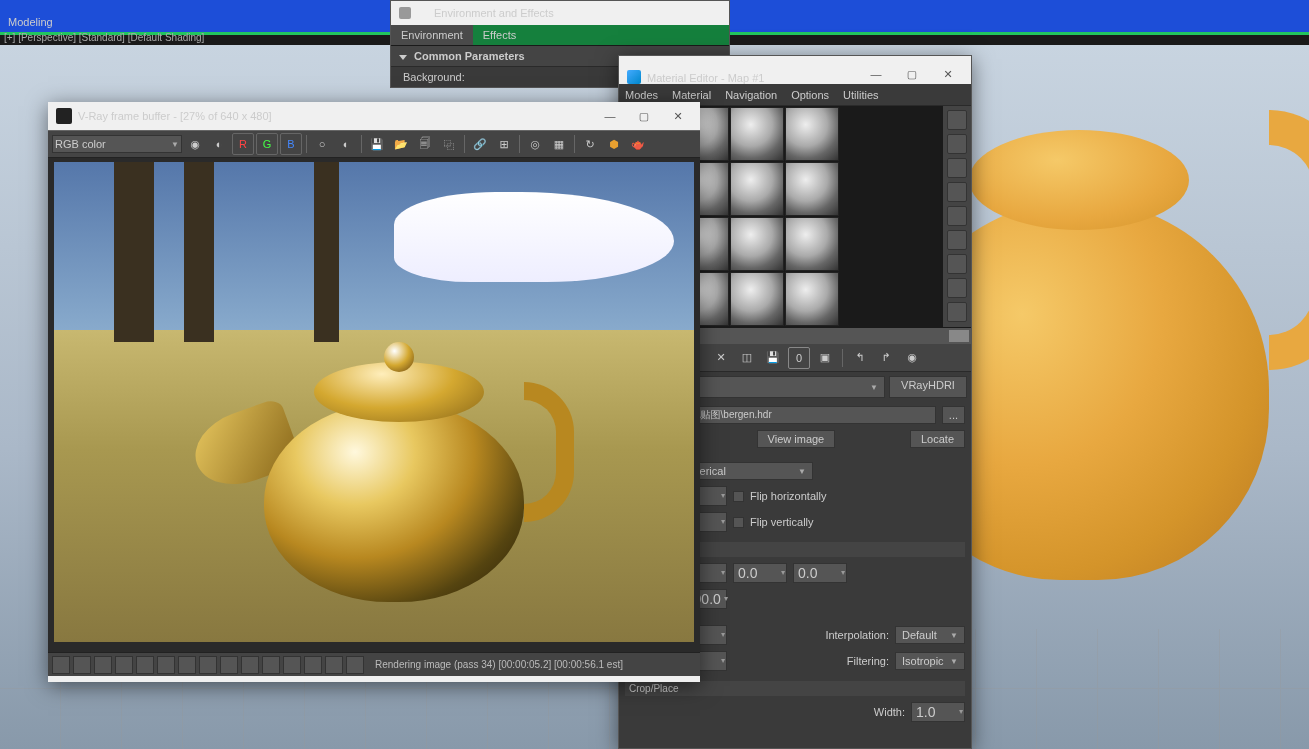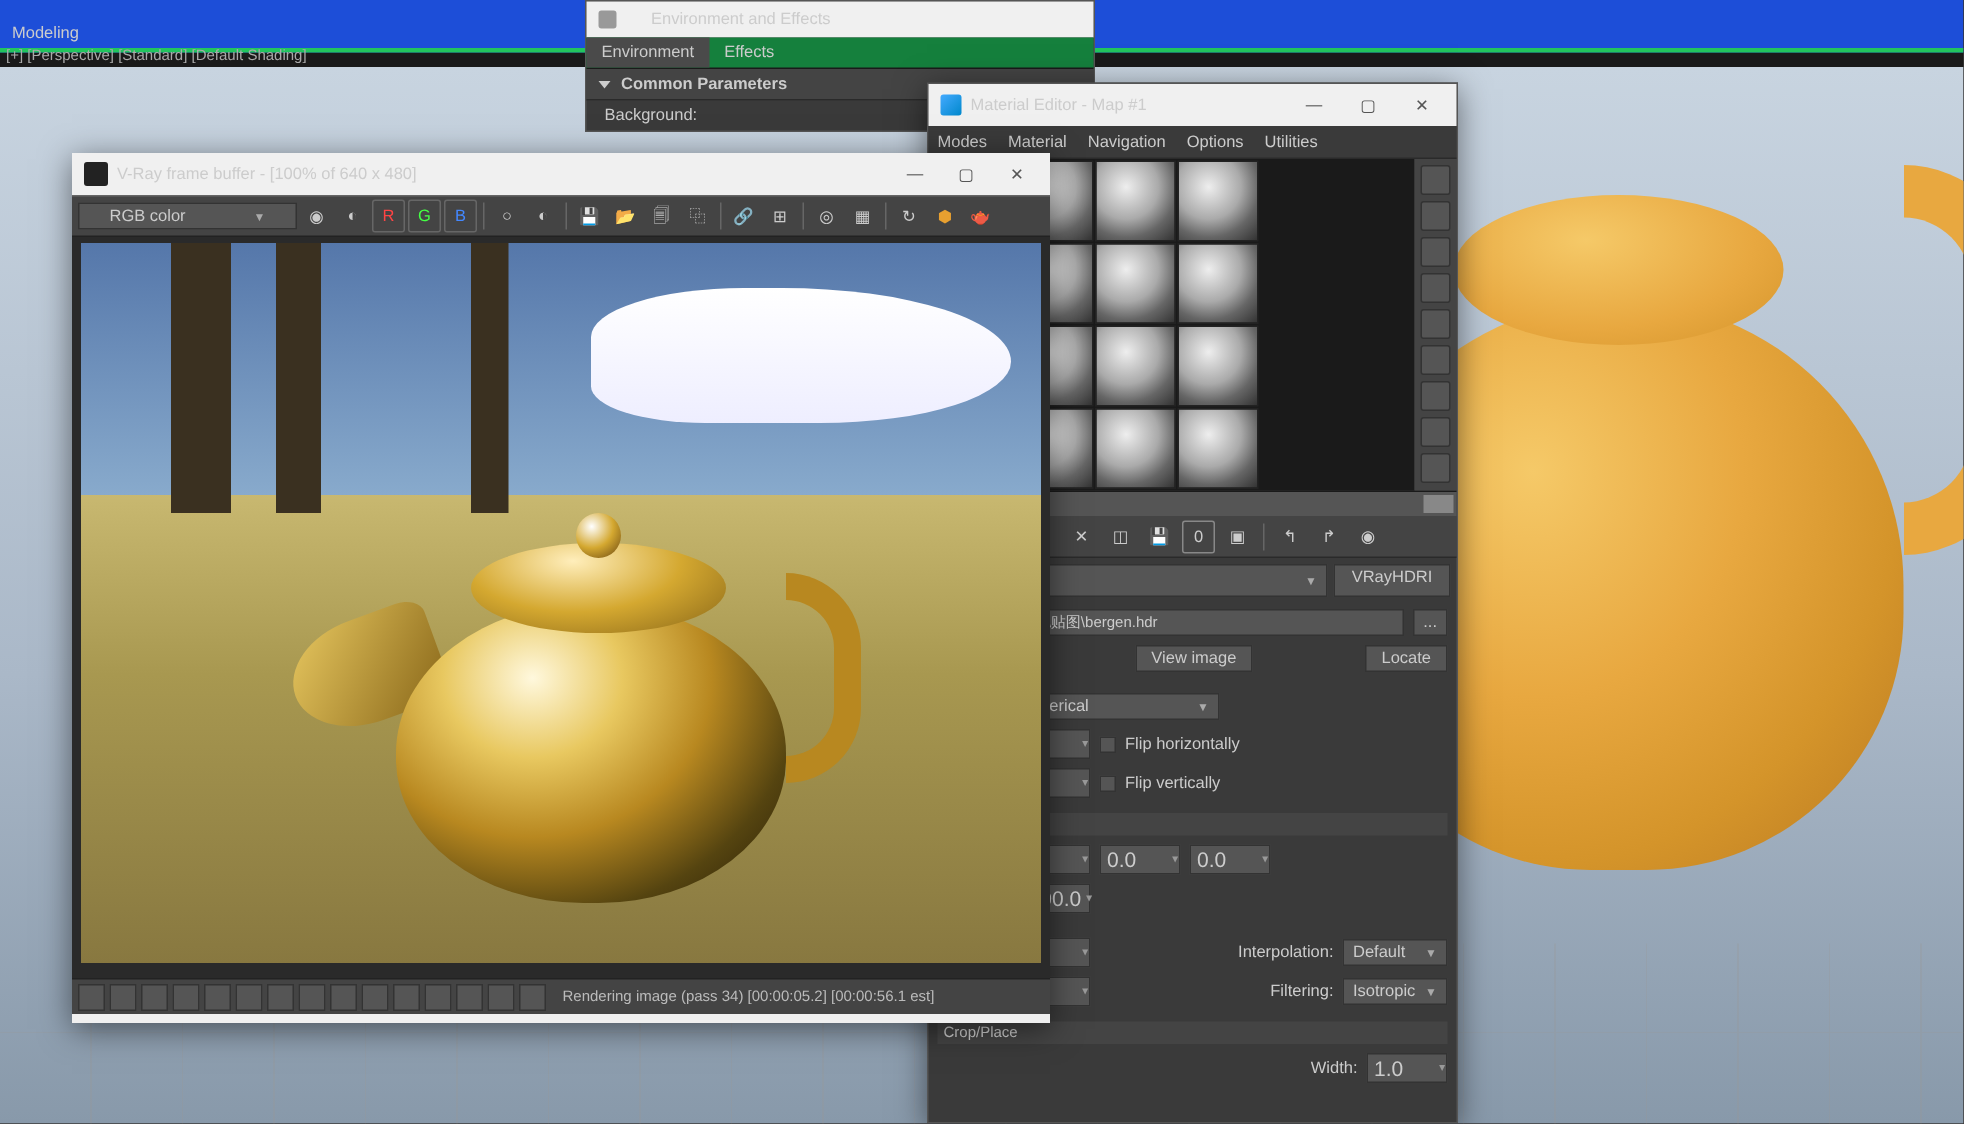--- a/index.html
+++ b/index.html
@@ -22,21 +22,21 @@
 .env-section{padding:4px 8px;background:#444;border-bottom:1px solid #2a2a2a}
 .tri{display:inline-block;width:0;height:0;border-left:4px solid transparent;border-right:4px solid transparent;border-top:5px solid #ccc;margin-right:4px}
 .env-row{padding:4px 12px;display:flex;align-items:center;gap:8px}
 
 .vfb{position:absolute;left:48px;top:102px;width:652px;height:580px;background:#f0f0f0;box-shadow:0 4px 20px rgba(0,0,0,.5)}
 .vfb-title{height:28px;display:flex;align-items:center;padding:0 8px;gap:6px;color:#333}
 .vfb-title .logo{width:16px;height:16px;background:#222;border-radius:2px}
 .vfb-title .spacer{flex:1}
 .vfb-title .wbtn{width:28px;height:20px;display:flex;align-items:center;justify-content:center;color:#555;cursor:pointer}
 .vfb-toolbar{height:28px;background:#444;display:flex;align-items:center;padding:0 4px;gap:2px;border-top:1px solid #666;border-bottom:1px solid #222}
-.vfb-dd{background:#555;color:#ddd;padding:2px 20px;border:1px solid #333;width:146px;display:flex;justify-content:space-between;align-items:center}
+.vfb-dd{background:#555;color:#ddd;padding:2px 2px;border:1px solid #333;width:130px;display:flex;justify-content:space-between;align-items:center}
 .tbtn{width:22px;height:22px;display:flex;align-items:center;justify-content:center;border-radius:2px;cursor:pointer}
 .tbtn.r{color:#ff4444;border:1px solid #666}
 .tbtn.g{color:#44ff44;border:1px solid #666}
 .tbtn.b{color:#4488ff;border:1px solid #666}
 .sep{width:1px;height:18px;background:#666;margin:0 2px}
 .vfb-render{height:494px;background:#2a2a2a;padding:4px}
 .render-img{width:640px;height:480px;margin:0 auto;background:linear-gradient(180deg,#6688bb 0%,#88aacc 15%,#ddddcc 25%,#c8b870 35%,#a89850 60%,#887840 100%);position:relative;overflow:hidden}
 .r-trees{position:absolute;top:0;left:0;width:100%;height:35%;background:linear-gradient(180deg,#5577aa,#88aacc);}
 .r-tree{position:absolute;width:40px;top:0;height:180px;background:#3a3020}
 .r-snow{position:absolute;top:30px;right:20px;width:280px;height:90px;background:linear-gradient(180deg,#fff,#eef);border-radius:40% 60% 50% 30%}
@@ -44,21 +44,21 @@
 .r-pot-body{position:absolute;left:60px;top:80px;width:260px;height:200px;background:radial-gradient(ellipse at 35% 25%,#fff8dd,#e8c860 25%,#b88820 50%,#554410 75%,#221805);border-radius:50% 50% 48% 48%}
 .r-pot-lid{position:absolute;left:110px;top:40px;width:170px;height:60px;background:radial-gradient(ellipse at 40% 20%,#ffeebb,#d4a830 50%,#886618);border-radius:50%}
 .r-pot-knob{position:absolute;left:180px;top:20px;width:30px;height:30px;background:radial-gradient(circle at 35% 30%,#fff,#d4a830 50%,#664410);border-radius:50%}
 .r-pot-spout{position:absolute;left:-10px;top:90px;width:100px;height:70px;background:linear-gradient(135deg,#e8c860,#886618);border-radius:60% 20% 40% 60%;transform:rotate(-20deg)}
 .r-pot-handle{position:absolute;right:-10px;top:60px;width:50px;height:140px;border:18px solid #b88820;border-left:none;border-radius:0 70px 70px 0}
 .vfb-status{height:24px;background:#444;display:flex;align-items:center;padding:0 4px;gap:3px;border-top:1px solid #222}
 .sbtn{width:18px;height:18px;background:#555;border:1px solid #333;cursor:pointer}
 .vfb-status .txt{margin-left:8px;font-size:10px;color:#bbb}
 
 .mat-window{position:absolute;left:618px;top:55px;width:354px;height:694px;background:#3a3a3a;border:1px solid #555;box-shadow:0 4px 20px rgba(0,0,0,.5)}
-.mat-title{height:28px;background:#f0f0f0;color:#555;display:flex;align-items:center;padding:0 8px;gap:6px}
+.mat-title{height:28px;background:#f0f0f0;color:#555;display:flex;align-items:flex-end;padding:0 8px;gap:6px}
 .mat-title .ico{width:14px;height:14px;background:linear-gradient(135deg,#4af,#08c);border-radius:2px}
 .mat-title .spacer{flex:1}
 .mat-title .wbtn{width:30px;height:20px;display:flex;align-items:center;justify-content:center;color:#555;cursor:pointer}
 .mat-menu{height:22px;background:#3a3a3a;display:flex;align-items:center;padding:0 6px;gap:14px;border-bottom:1px solid #2a2a2a}
 .mat-menu span{cursor:pointer}
 .mat-slots-wrap{display:flex;border-bottom:1px solid #1a1a1a}
 .mat-slots{flex:1;display:grid;grid-template-columns:repeat(4,54px);grid-auto-rows:54px;gap:1px;background:#1a1a1a;padding:1px}
 .slot{background:radial-gradient(circle at 38% 32%,#eee,#aaa 45%,#666 70%,#333);border:1px solid #222}
 .slot.sel{background:radial-gradient(circle at 38% 32%,#fff0cc,#e8b850 45%,#b88820 70%,#554410);border:1px solid #fff}
 .mat-side{width:28px;background:#444;display:flex;flex-direction:column;gap:4px;padding:4px 2px;align-items:center}
@@ -257,21 +257,21 @@
     <div class="param-row" style="justify-content:flex-end">
       <span>Width:</span>
       <div class="spinner">1.0</div>
     </div>
   </div>
 </div>
 
 <div class="vfb">
   <div class="vfb-title">
     <span class="logo"></span>
-    <span>V-Ray frame buffer - [100% of 640 x 480]</span>
+    <span>V-Ray frame buffer - [27% of 640 x 480]</span>
     <span class="spacer"></span>
     <span class="wbtn">—</span>
     <span class="wbtn">▢</span>
     <span class="wbtn">✕</span>
   </div>
   <div class="vfb-toolbar">
     <div class="vfb-dd">
       <span>RGB color</span>
         <span class="caret">▼</span>
     </div>

